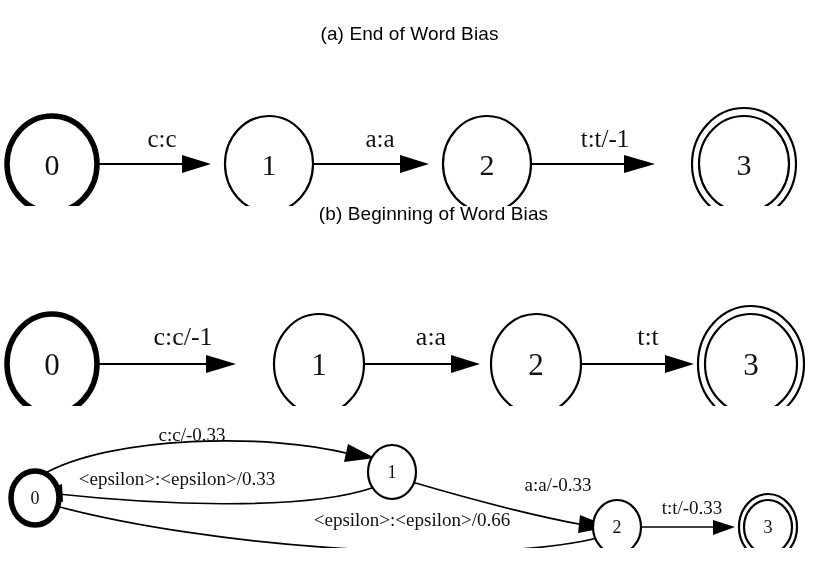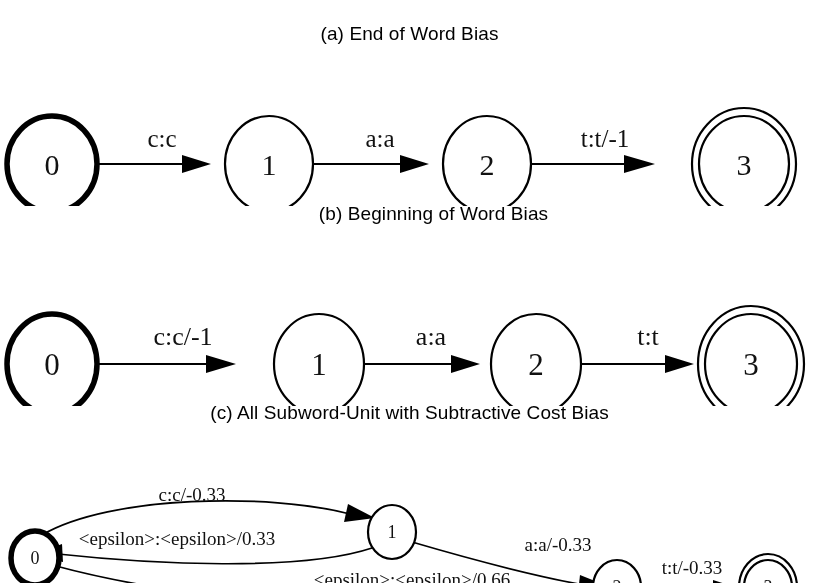--- a/index.html
+++ b/index.html
@@ -177,21 +177,20 @@
 
       <g>
         <ellipse class="state-circle final-outer" cx="751" cy="123" rx="53" ry="58"></ellipse>
         <ellipse class="state-circle" cx="751" cy="123" rx="46" ry="50"></ellipse>
         <text class="state-label" x="751" y="123" font-size="31">3</text>
       </g>
     </svg>
   </div>
 
   <div class="panel" id="panel-c">
-    <div class="panel-title">(c) All Subword-Unit with Subtractive Cost Bias</div>
 
     <svg class="graph" width="819" height="168" viewBox="0 0 819 168">
 
       <g>
         <path class="edge-thin" d="M 42,95 C 110,55 270,53 350,74"></path>
         <polygon class="arrowhead" points="348,64 375,78 344,82"></polygon>
         <text class="edge-label" x="192" y="61" font-size="19">c:c/-0.33</text>
       </g>
 
       <g>

